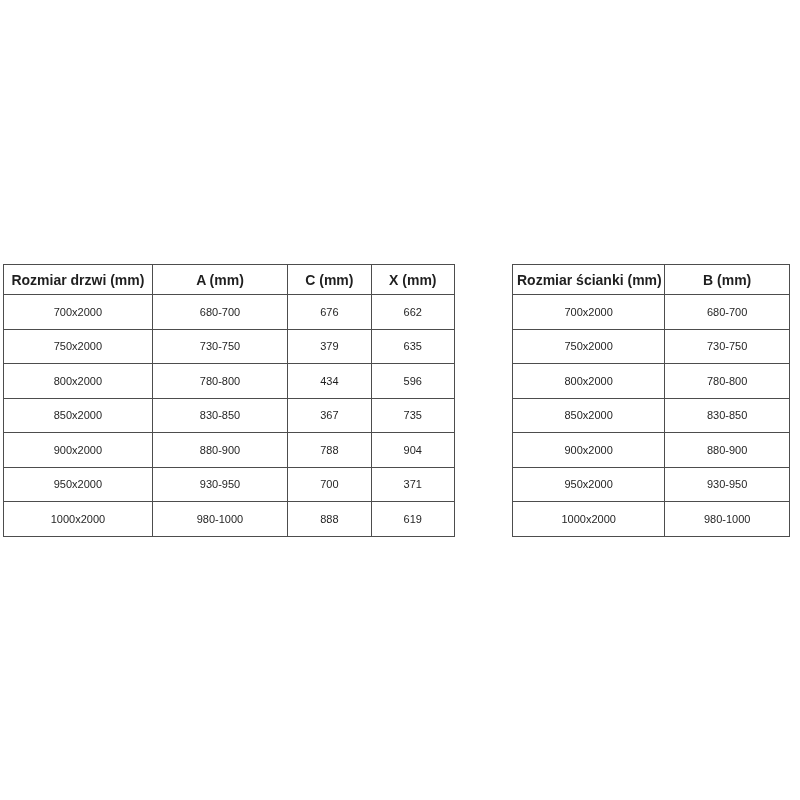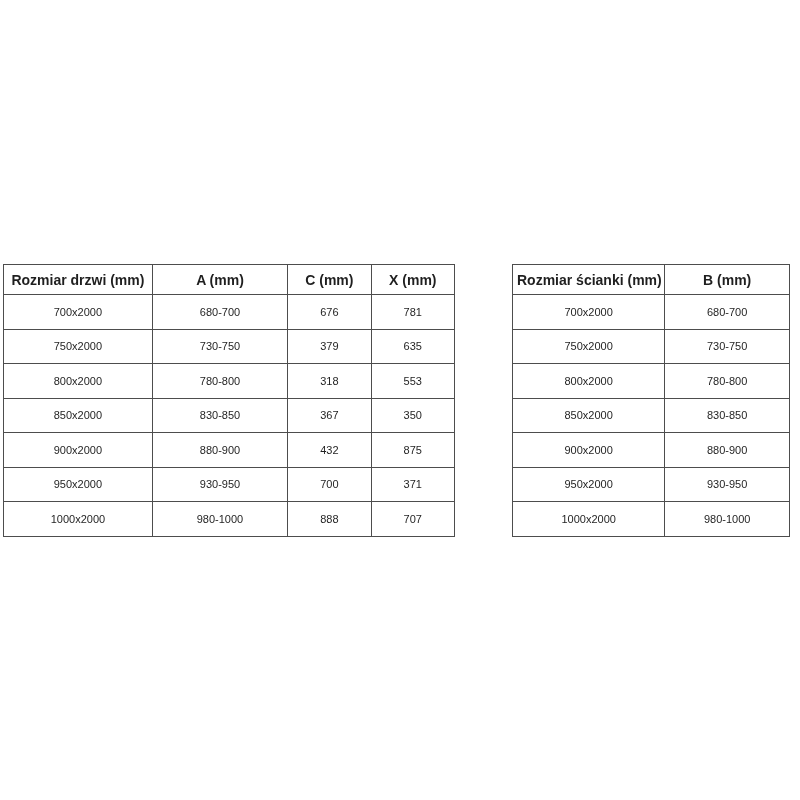--- a/index.html
+++ b/index.html
@@ -79,57 +79,57 @@
           <th>A (mm)</th>
           <th>C (mm)</th>
           <th>X (mm)</th>
         </tr>
       </thead>
     <tbody>
         <tr>
           <td>700x2000</td>
           <td>680-700</td>
           <td>676</td>
-          <td>781</td>
+          <td>662</td>
         </tr>
         <tr>
           <td>750x2000</td>
           <td>730-750</td>
           <td>379</td>
           <td>635</td>
         </tr>
         <tr>
           <td>800x2000</td>
           <td>780-800</td>
-          <td>318</td>
-          <td>553</td>
+          <td>434</td>
+          <td>596</td>
         </tr>
         <tr>
           <td>850x2000</td>
           <td>830-850</td>
           <td>367</td>
-          <td>350</td>
+          <td>735</td>
         </tr>
         <tr>
           <td>900x2000</td>
           <td>880-900</td>
-          <td>432</td>
-          <td>875</td>
+          <td>788</td>
+          <td>904</td>
         </tr>
         <tr>
           <td>950x2000</td>
           <td>930-950</td>
           <td>700</td>
           <td>371</td>
         </tr>
         <tr>
           <td>1000x2000</td>
           <td>980-1000</td>
           <td>888</td>
-          <td>707</td>
+          <td>619</td>
         </tr>
       </tbody>
   </table>
 
   <table class="spec" id="table-walls">
     <colgroup>
         <col>
         <col>
       </colgroup>
     <thead>

